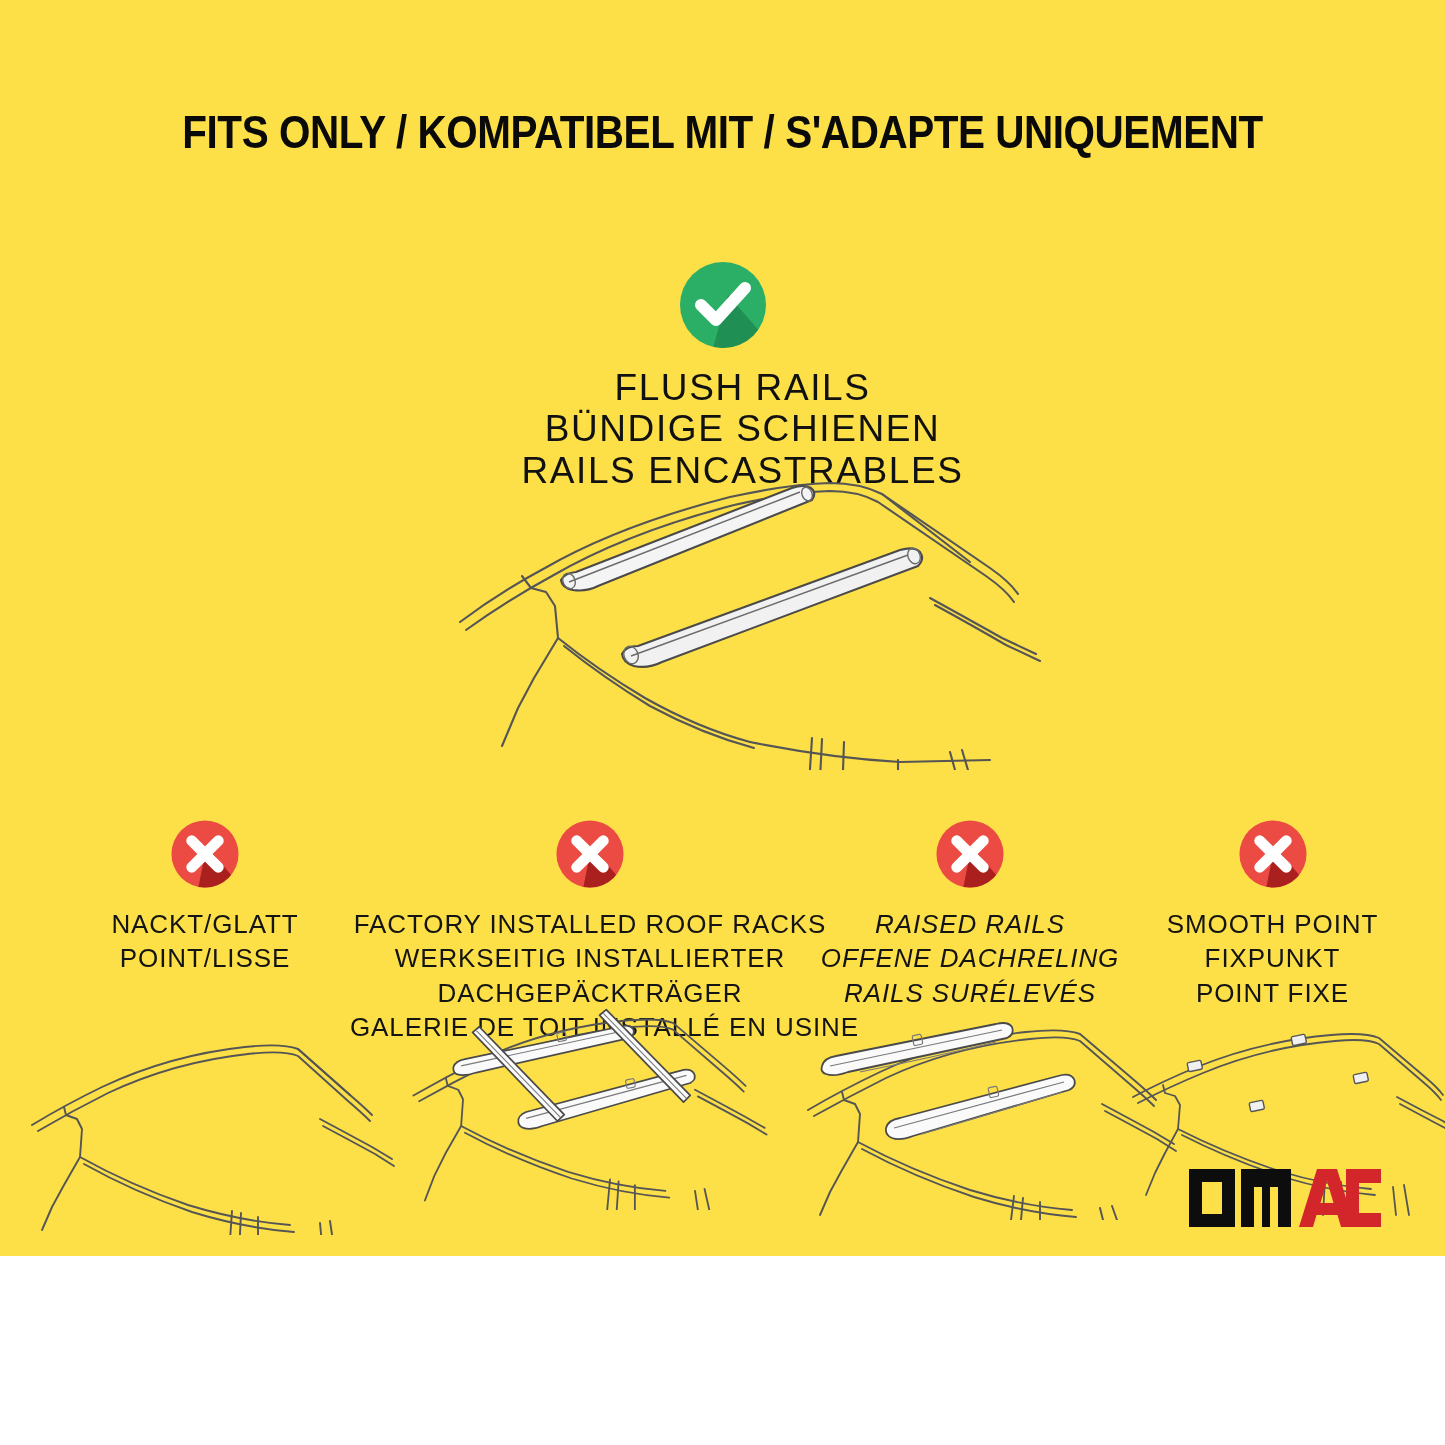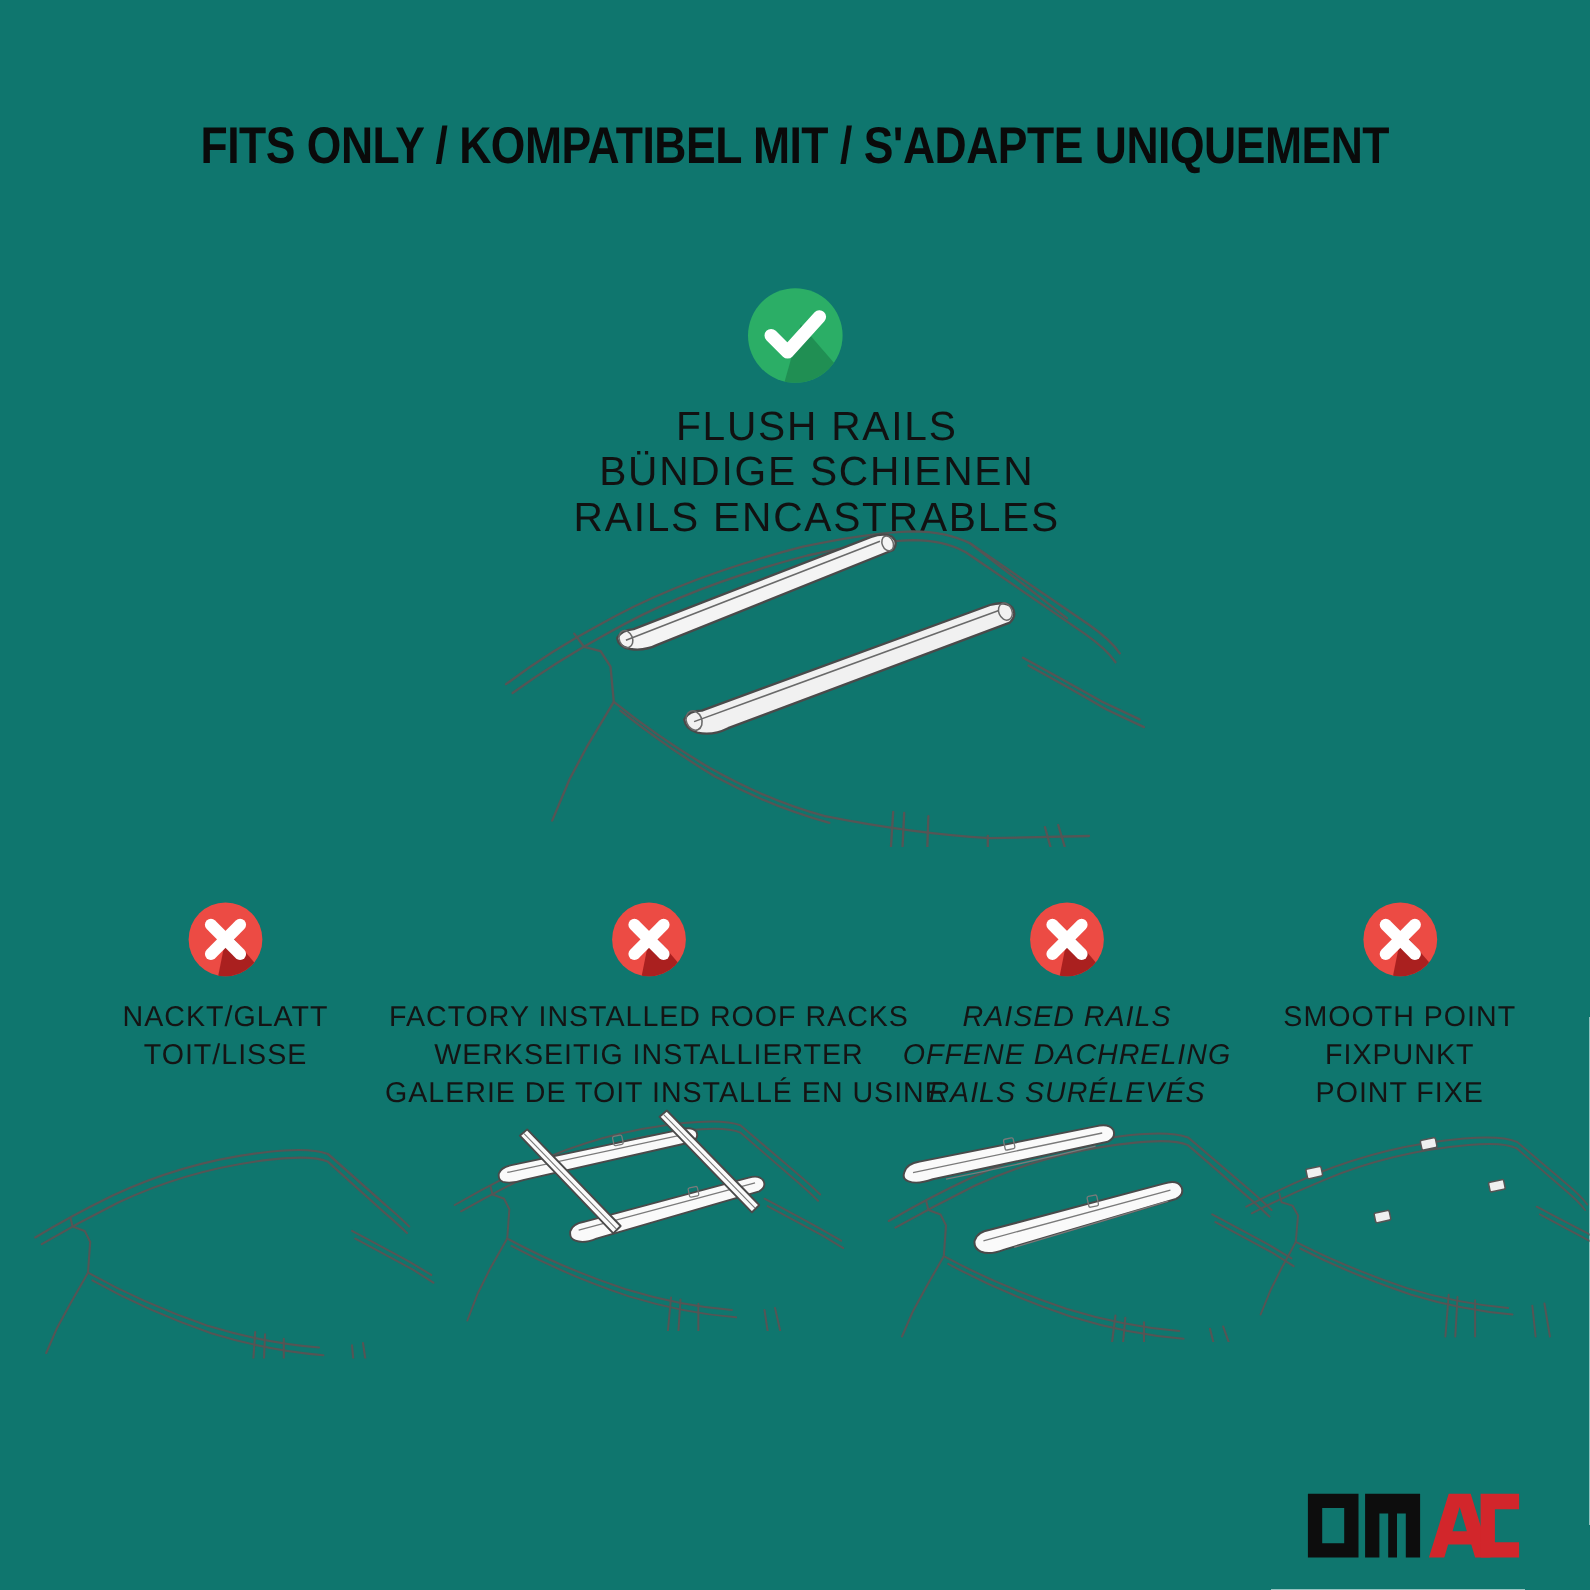--- a/index.html
+++ b/index.html
@@ -3,21 +3,21 @@
 <meta charset="utf-8">
 <style>
   html,body{margin:0;padding:0;background:#ffffff;}
   body{
     width:1445px;height:1445px;
     font-family:"Liberation Sans", sans-serif;
     color:#111;
     overflow:hidden;
     position:relative;
   }
-  #page{position:relative;width:1445px;height:1445px;background:#0f766e;}
+  #page{position:relative;width:1445px;height:1256px;background:#fde047;}
 
   
   .title{
     position:absolute;
     left:0;right:0;
     top:104px;
     text-align:center;
     font-weight:bold;
     font-size:47px;
     letter-spacing:-0.5px;
@@ -208,21 +208,21 @@
           <g clip-path="url(#xclip1)">
             <polygon points="52,40 100,96 100,100 40,100" fill="#A31C1C" opacity="0.9"></polygon>
           </g>
           <g stroke="#ffffff" stroke-width="14" stroke-linecap="round">
             <line x1="33" y1="33" x2="67" y2="67"></line>
             <line x1="67" y1="33" x2="33" y2="67"></line>
           </g>
         </svg>
       </div>
       <div class="lbl">NACKT/GLATT</div>
-      <div class="lbl">TOIT/LISSE</div>
+      <div class="lbl">POINT/LISSE</div>
     </div>
 
     <div class="col col-2">
       <div class="badge-x">
         <svg viewBox="0 0 100 100" aria-hidden="true">
           <defs>
               <clipPath id="xclip2">
                 <circle cx="50" cy="50" r="43"></circle>
               </clipPath>
             </defs>
@@ -231,20 +231,21 @@
             <polygon points="52,40 100,96 100,100 40,100" fill="#A31C1C" opacity="0.9"></polygon>
           </g>
           <g stroke="#ffffff" stroke-width="14" stroke-linecap="round">
             <line x1="33" y1="33" x2="67" y2="67"></line>
             <line x1="67" y1="33" x2="33" y2="67"></line>
           </g>
         </svg>
       </div>
       <div class="lbl">FACTORY INSTALLED ROOF RACKS</div>
       <div class="lbl">WERKSEITIG INSTALLIERTER</div>
+      <div class="lbl">DACHGEPÄCKTRÄGER</div>
       <div class="lbl">GALERIE DE TOIT INSTALLÉ EN USINE</div>
     </div>
 
     <div class="col col-3">
       <div class="badge-x">
         <svg viewBox="0 0 100 100" aria-hidden="true">
           <defs>
               <clipPath id="xclip3">
                 <circle cx="50" cy="50" r="43"></circle>
               </clipPath>

